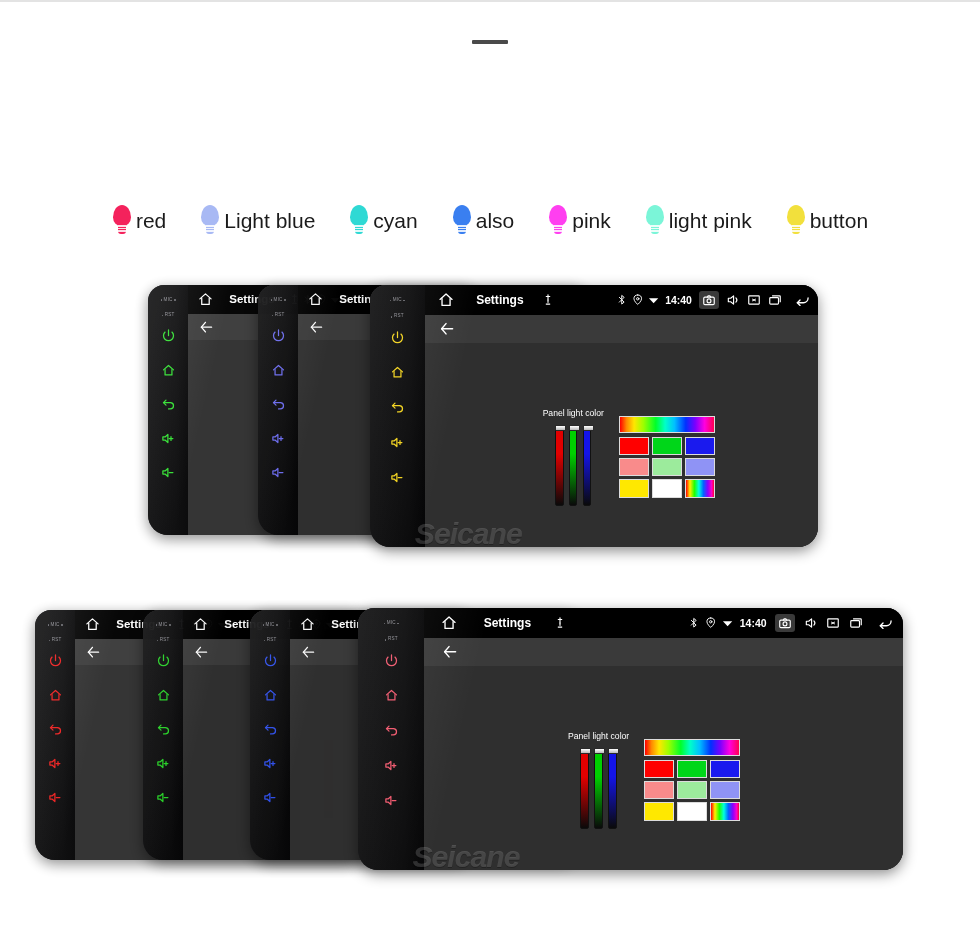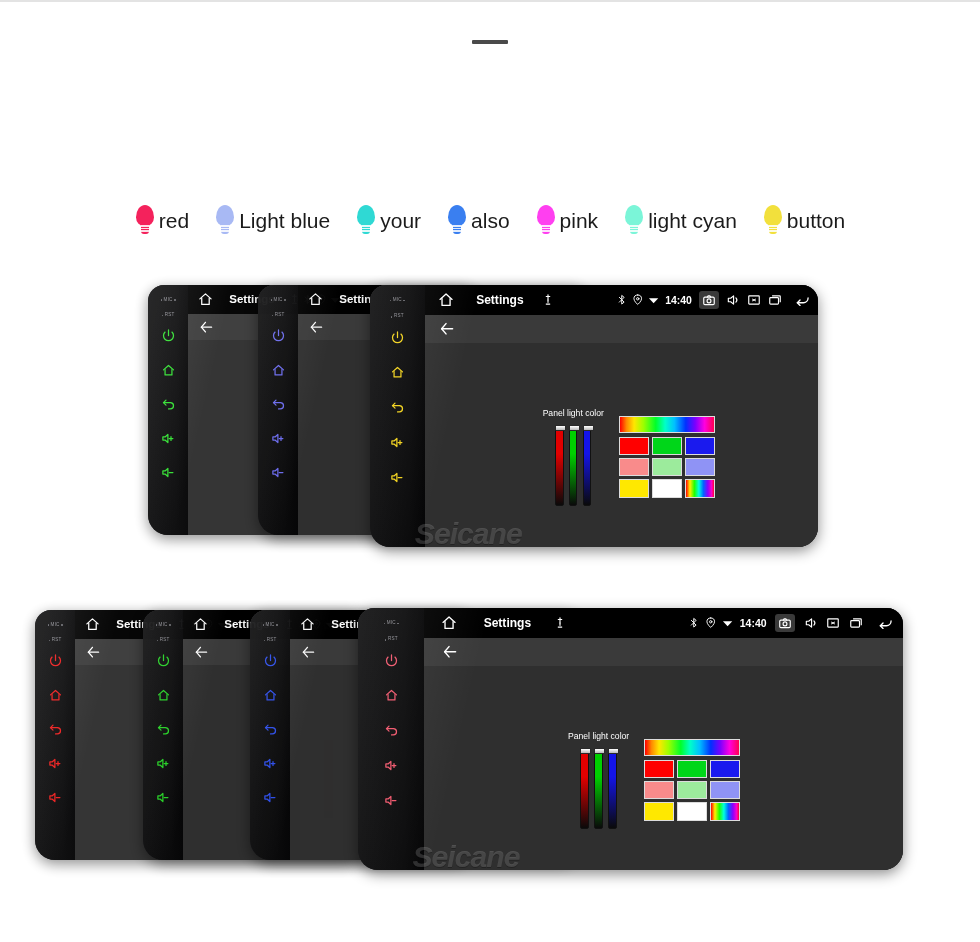--- a/index.html
+++ b/index.html
@@ -21,21 +21,21 @@
   }
   .hero-divider { width:36px; height:4px; background:#4a4a4a; margin:22px auto 0; border-radius:1px; }
   .hero-sub {
     margin-top: 20px; font-size: 22px; color:#222; line-height:1.62;
     width: 920px; margin-left:auto; margin-right:auto;
   }
 
   
   .legend {
     position:absolute; left:0; top:205px; width:980px;
-    display:flex; align-items:center; justify-content:center; gap:8px;
+    display:flex; align-items:center; justify-content:center; gap:16px;
   }
   .legend-item { display:flex; align-items:center; gap:4px; margin:0 9px; }
   .bulb { width:20px; height:30px; position:relative; flex:0 0 auto; }
   .bulb .glass {
     position:absolute; left:1px; top:0; width:18px; height:21px;
     border-radius: 50% 50% 45% 45% / 58% 58% 42% 42%;
   }
   .bulb .base {
     position:absolute; left:6px; top:20px; width:8px; height:9px;
     border-radius: 0 0 3px 3px;
@@ -144,21 +144,21 @@
       </div>
       <div class="legend-item">
         <span class="bulb">
           <span class="glass" style="background:#2fd9d4"></span>
           <span class="base" style="background:#2fd9d4">
             <i></i>
             <i></i>
             <i></i>
           </span>
         </span>
-        <span class="legend-label">your</span>
+        <span class="legend-label">cyan</span>
       </div>
       <div class="legend-item">
         <span class="bulb">
           <span class="glass" style="background:#3a7ff0"></span>
           <span class="base" style="background:#3a7ff0">
             <i></i>
             <i></i>
             <i></i>
           </span>
         </span>
@@ -177,21 +177,21 @@
       </div>
       <div class="legend-item">
         <span class="bulb">
           <span class="glass" style="background:#7bf5d8"></span>
           <span class="base" style="background:#7bf5d8">
             <i></i>
             <i></i>
             <i></i>
           </span>
         </span>
-        <span class="legend-label">light cyan</span>
+        <span class="legend-label">light pink</span>
       </div>
       <div class="legend-item">
         <span class="bulb">
           <span class="glass" style="background:#f2e03c"></span>
           <span class="base" style="background:#f2e03c">
             <i></i>
             <i></i>
             <i></i>
           </span>
         </span>

